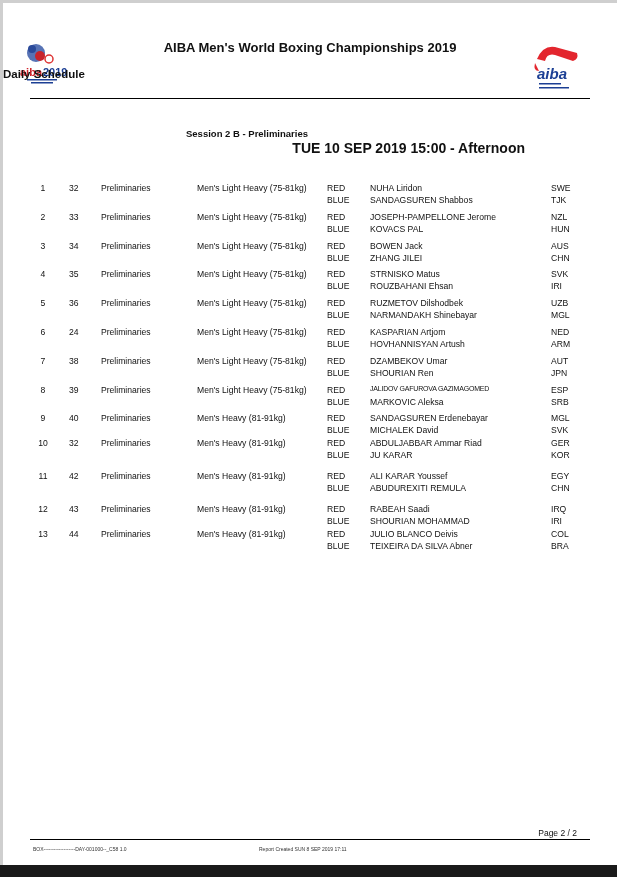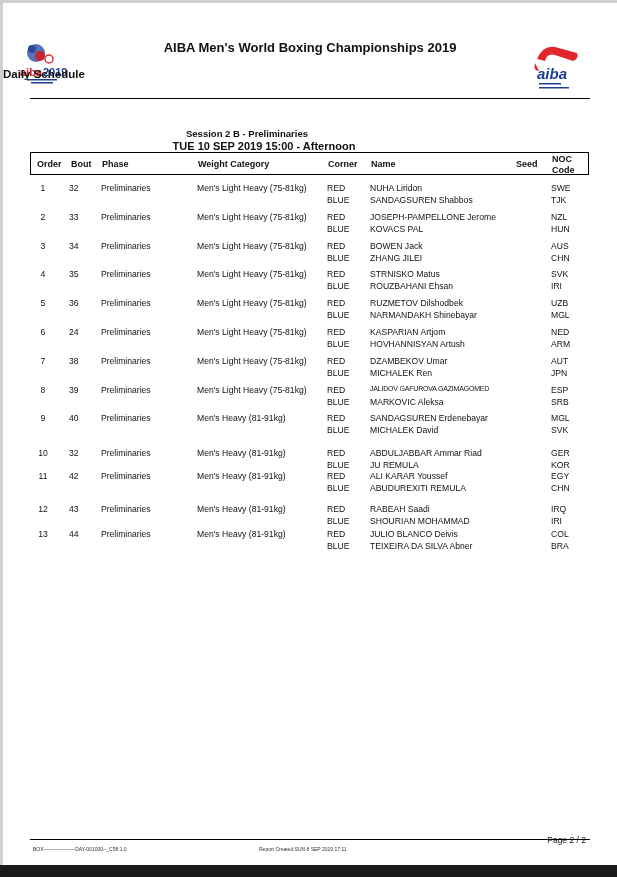--- a/index.html
+++ b/index.html
@@ -6,38 +6,38 @@
   body { width:617px; height:877px; background:#cfcfcf; position:relative; overflow:hidden;
          font-family:"Liberation Sans", sans-serif; color:#111; }
   .page { position:absolute; left:3px; top:3px; width:614px; height:862px; background:#fff; }
   .bottom-bar { position:absolute; left:0; top:865px; width:617px; height:12px; background:#1a1a1a; }
   .logo-left { position:absolute; left:16px; top:37px; width:48px; height:48px; }
   .logo-right { position:absolute; left:526px; top:38px; width:56px; height:52px; }
   .title { position:absolute; left:0; width:614px; text-align:center; top:37px; font-size:13px; font-weight:bold; }
   .subtitle { position:absolute; left:0; width:614px; text-align:left; top:65px; font-size:11.5px; font-weight:bold; }
   .header-rule { position:absolute; left:27px; top:95px; width:560px; border-top:1.5px solid #000; }
   .session { position:absolute; left:0; width:488px; text-align:center; top:125px; font-size:9.5px; font-weight:bold; }
-  .session-date { position:absolute; left:0; width:522px; text-align:center; top:137px; font-size:11px; font-weight:bold; }
+  .session-date { position:absolute; left:0; width:522px; text-align:right; top:137px; font-size:14px; font-weight:bold; }
   .col-header { position:absolute; left:27px; top:149px; width:559px; height:23px; border:1.2px solid #000; box-sizing:border-box; font-size:9px; font-weight:bold; }
   .col-header span { position:absolute; }
   .rows { position:absolute; left:0; top:180px; width:614px; }
   .row { position:absolute; left:0; width:614px; height:29px; font-size:8.6px; }
   .row span { position:absolute; white-space:nowrap; }
   .c-order { left:27px; width:26px; text-align:center; }
   .c-bout { left:66px; }
   .c-phase { left:98px; }
   .c-weight { left:194px; }
   .c-corner { left:324px; }
   .c-name { left:367px; }
   .c-noc { left:548px; }
   .l2 { top:12px; }
   .l1 { top:0; }
   .small-name { font-size:7px; letter-spacing:-0.2px; }
   .footer-url { position:absolute; left:27px; top:825px; font-size:9px; font-weight:bold;margin-top:45px; }
-  .footer-page { position:absolute; right:31px; top:825px; font-size:8.5px;margin-top:7px; }
+  .footer-page { position:absolute; right:40px; top:825px; font-size:8.5px; }
   .footer-rule { position:absolute; left:27px; top:836px; width:560px; border-top:1.2px solid #000; }
   .footer-code { position:absolute; left:30px; top:843px; font-size:5px; color:#333; }
   .footer-created { position:absolute; left:256px; top:843px; font-size:5px; color:#333; }
 </style>
 </head>
 <body>
 
 <div class="page">
 
   <svg class="logo-left" viewBox="0 0 48 48">
@@ -59,31 +59,20 @@
     <rect x="10" y="46" width="30" height="1.5" fill="#1c3f94"></rect>
   </svg>
 
   <div class="title">AIBA Men's World Boxing Championships 2019</div>
   <div class="subtitle">Daily Schedule</div>
   <div class="header-rule"></div>
 
   <div class="session">Session 2 B - Preliminaries</div>
   <div class="session-date">TUE 10 SEP 2019  15:00 - Afternoon</div>
 
-  <div class="col-header">
-    <span style="left:6px; top:6px;">Order</span>
-    <span style="left:40px; top:6px;">Bout</span>
-    <span style="left:71px; top:6px;">Phase</span>
-    <span style="left:167px; top:6px;">Weight Category</span>
-    <span style="left:297px; top:6px;">Corner</span>
-    <span style="left:340px; top:6px;">Name</span>
-    <span style="left:485px; top:6px;">Seed</span>
-    <span style="left:521px; top:1px;">NOC</span>
-    <span style="left:521px; top:12px;">Code</span>
-  </div>
 
   <div class="rows" id="rows">
       <div class="row" style="top: 0px;">
         <span class="c-order l1">1</span>
         <span class="c-bout l1">32</span>
         <span class="c-phase l1">Preliminaries</span>
         <span class="c-weight l1">Men's Light Heavy (75-81kg)</span>
         <span class="c-corner l1">RED</span>
         <span class="c-name l1">NUHA Liridon</span>
         <span class="c-noc l1">SWE</span>
@@ -153,21 +142,21 @@
       </div>
       <div class="row" style="top: 172.8px;">
         <span class="c-order l1">7</span>
         <span class="c-bout l1">38</span>
         <span class="c-phase l1">Preliminaries</span>
         <span class="c-weight l1">Men's Light Heavy (75-81kg)</span>
         <span class="c-corner l1">RED</span>
         <span class="c-name l1">DZAMBEKOV Umar</span>
         <span class="c-noc l1">AUT</span>
         <span class="c-corner l2">BLUE</span>
-        <span class="c-name l2">MICHALEK Ren</span>
+        <span class="c-name l2">SHOURIAN Ren</span>
         <span class="c-noc l2">JPN</span>
       </div>
       <div class="row" style="top: 201.6px;">
         <span class="c-order l1">8</span>
         <span class="c-bout l1">39</span>
         <span class="c-phase l1">Preliminaries</span>
         <span class="c-weight l1">Men's Light Heavy (75-81kg)</span>
         <span class="c-corner l1">RED</span>
         <span class="c-name l1 small-name">JALIDOV GAFUROVA GAZIMAGOMED</span>
         <span class="c-noc l1">ESP</span>
@@ -180,30 +169,30 @@
         <span class="c-bout l1">40</span>
         <span class="c-phase l1">Preliminaries</span>
         <span class="c-weight l1">Men's Heavy (81-91kg)</span>
         <span class="c-corner l1">RED</span>
         <span class="c-name l1">SANDAGSUREN Erdenebayar</span>
         <span class="c-noc l1">MGL</span>
         <span class="c-corner l2">BLUE</span>
         <span class="c-name l2">MICHALEK David</span>
         <span class="c-noc l2">SVK</span>
       </div>
-      <div class="row" style="top: 265px;">
+      <div class="row" style="top: 255px;">
         <span class="c-order l1">10</span>
         <span class="c-bout l1">32</span>
         <span class="c-phase l1">Preliminaries</span>
         <span class="c-weight l1">Men's Heavy (81-91kg)</span>
         <span class="c-corner l1">RED</span>
         <span class="c-name l1">ABDULJABBAR Ammar Riad</span>
         <span class="c-noc l1">GER</span>
         <span class="c-corner l2">BLUE</span>
-        <span class="c-name l2">JU REMULA</span>
+        <span class="c-name l2">JU KARAR</span>
         <span class="c-noc l2">KOR</span>
       </div>
       <div class="row" style="top: 288px;">
         <span class="c-order l1">11</span>
         <span class="c-bout l1">42</span>
         <span class="c-phase l1">Preliminaries</span>
         <span class="c-weight l1">Men's Heavy (81-91kg)</span>
         <span class="c-corner l1">RED</span>
         <span class="c-name l1">ALI KARAR Youssef</span>
         <span class="c-noc l1">EGY</span>

